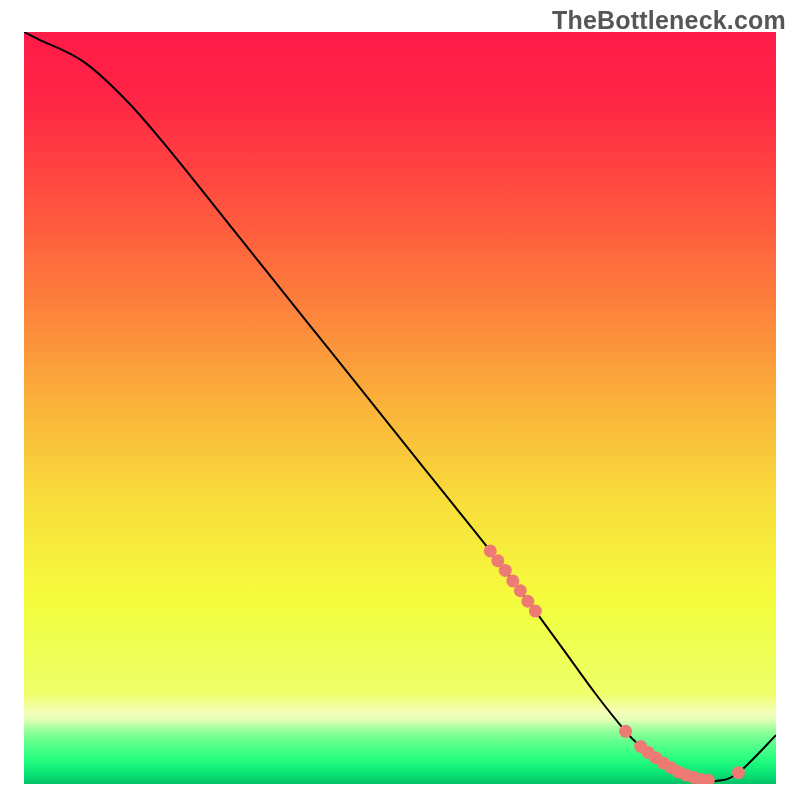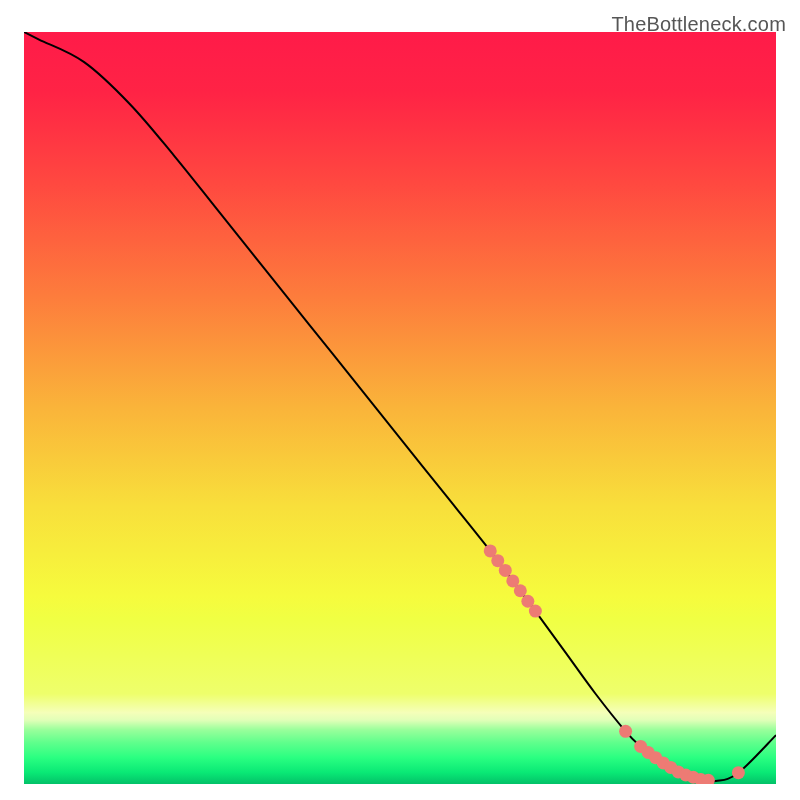--- a/index.html
+++ b/index.html
@@ -13,25 +13,24 @@
   }
   .wrap {
     position: relative;
     width: 800px;
     height: 800px;
   }
   .watermark {
     position: absolute;
     top: 6px;
     right: 14px;
-    font-size: 20px;
-    font-weight: 400;
+    font-size: 25px;
+    font-weight: 700;
     color: #565656;
     letter-spacing: 0.2px;
-    margin-top: 7px;
   }
   .plot {
     position: absolute;
     left: 24px;
     top: 32px;
     width: 752px;
     height: 752px;
   }
   svg { display: block; }
 </style>

